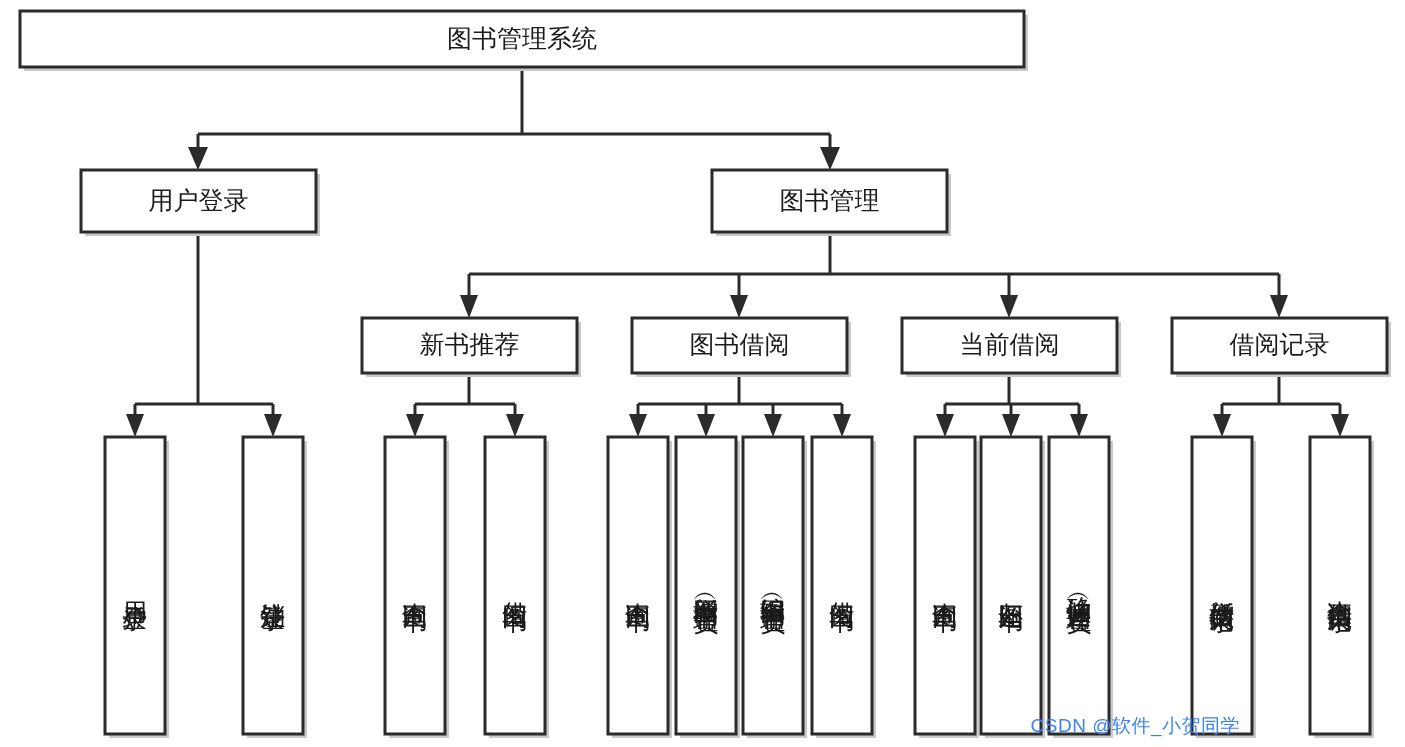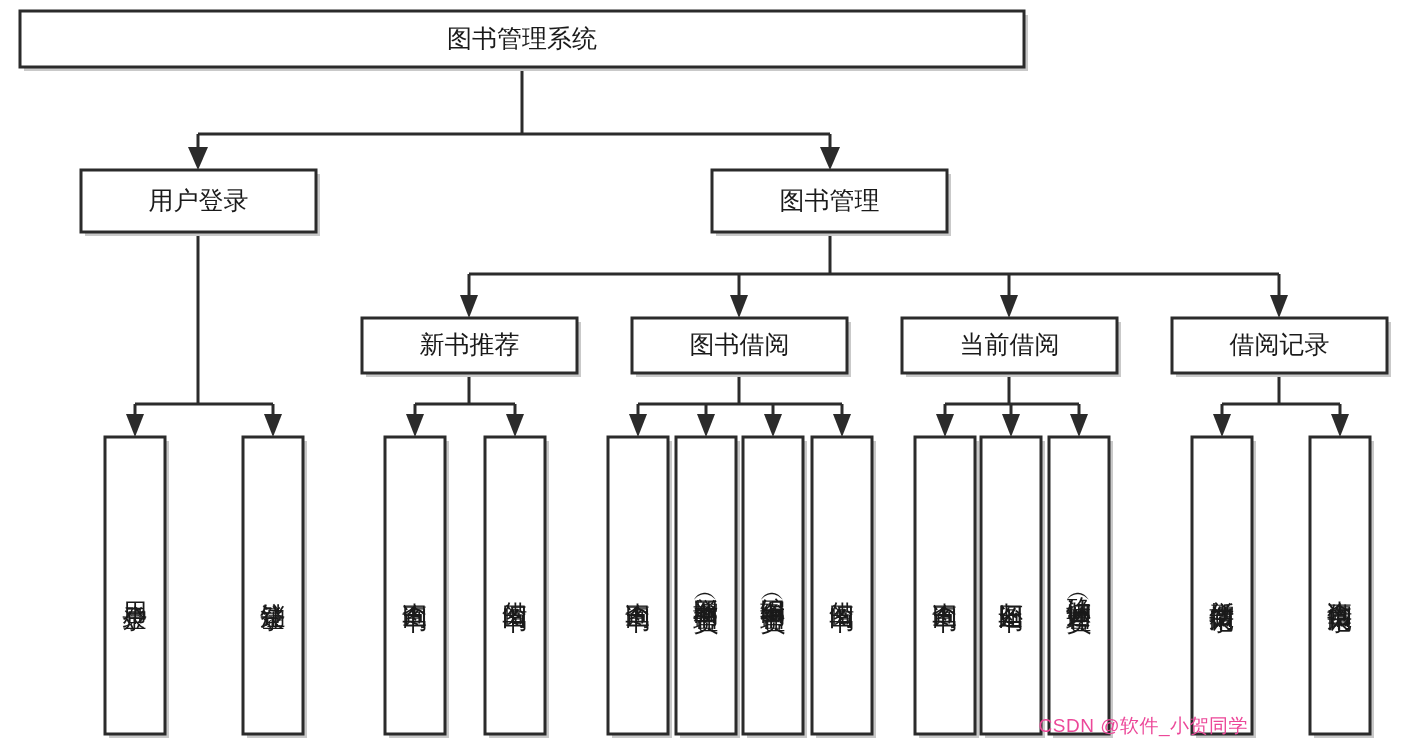--- a/index.html
+++ b/index.html
@@ -65,25 +65,25 @@
     text-orientation: upright;
     font-family: "Liberation Sans", "DejaVu Sans", sans-serif;
     font-size: 25px;
     line-height: 1.05;
     letter-spacing: 2px;
     color: #1a1a1a;
     white-space: nowrap;
   }
   .watermark {
     position: absolute;
-    right: 6px;
+    right: 14px;
     bottom: 8px;
     font-family: "Liberation Sans", "DejaVu Sans", sans-serif;
     font-size: 19px;
-    color: #ec4899;
+    color: #3b82f6;
     letter-spacing: 0.5px;
     user-select: none;
   }
 </style>
 </head>
 <body>
 
 <div id="diagram-root">
 
   <svg id="flow" viewBox="0 0 1405 747" xmlns="http://www.w3.org/2000/svg">

